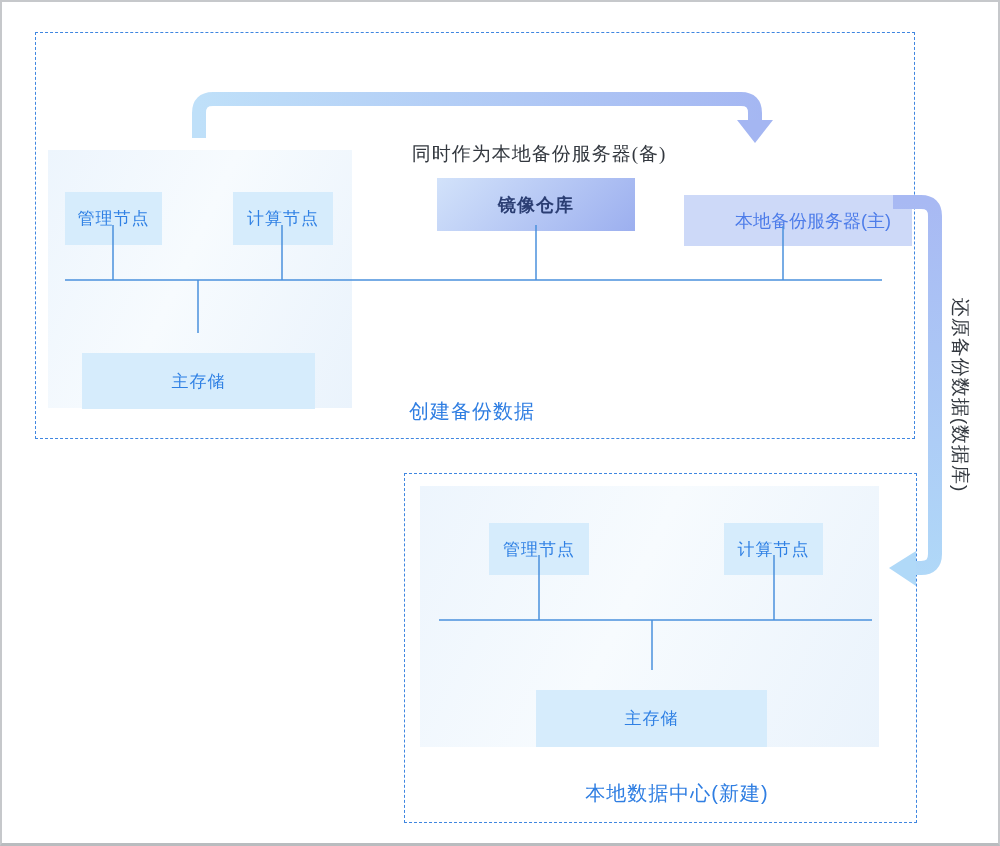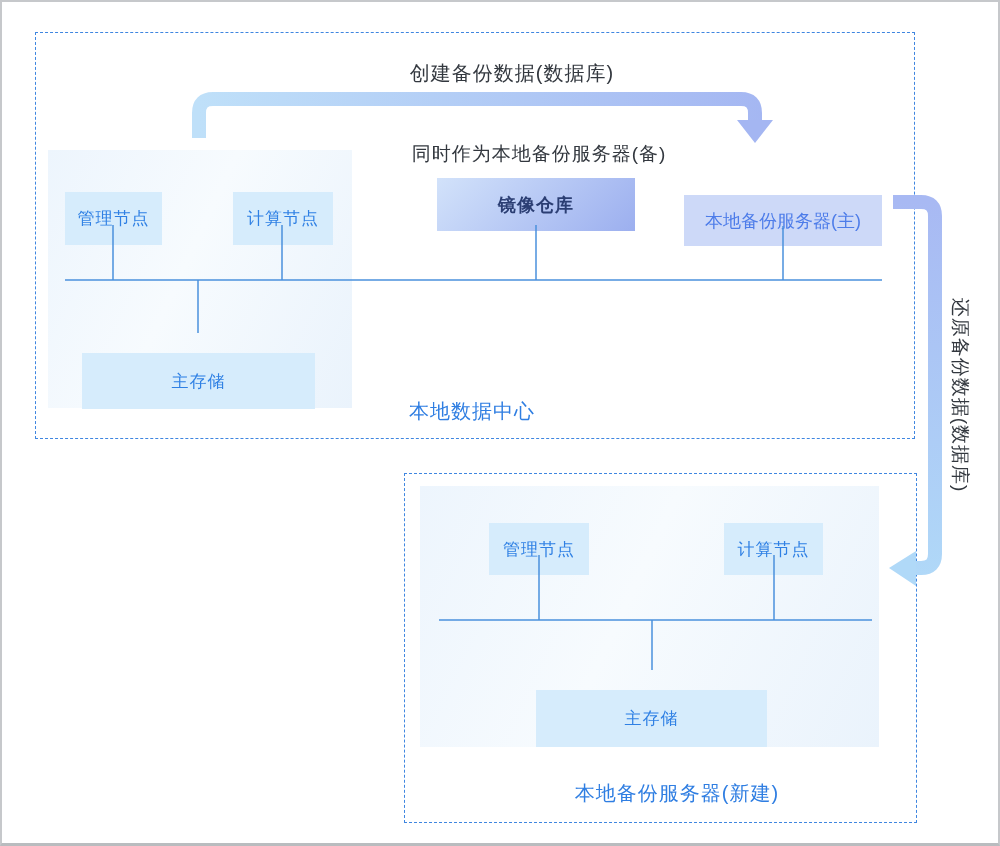--- a/index.html
+++ b/index.html
@@ -57,38 +57,39 @@
     background:linear-gradient(135deg,var(--mirror-grad-start) 0%,var(--mirror-grad-end) 100%);
     color:var(--mirror-text);
     font-weight:bold;
     font-size:18px;
   }
   .node--backup{
     background:var(--backup-bg);
     color:var(--backup-text);
     font-size:18px;
     letter-spacing:0;
+    padding-left:30px;
   }
   .dc-title{
     position:absolute;
     color:var(--dc-title-text);
     font-size:20px;
     text-align:center;
     z-index:3;
     letter-spacing:1px;
   }
   .annotation{
     position:absolute;
     color:var(--dark-text);
     font-size:20px;
     text-align:center;
     z-index:3;
     letter-spacing:1px;
   }
-  .annotation--note{font-size:19px;}
+  .annotation--note{font-size:19px;font-family:Liberation Serif, serif;}
   .annotation--vertical{
     width:220px;
     transform:rotate(90deg);
     transform-origin:center center;
     font-size:19px;
   }
   svg.overlay{
     position:absolute;left:0;top:0;
     z-index:5;
     pointer-events:none;
@@ -104,49 +105,48 @@
 </style>
 </head>
 <body>
 
 <div class="canvas">
 
   <div class="dashed-box" style="left:33px;top:30px;width:878px;height:405px;"></div>
 
   <div class="panel" style="left:46px;top:148px;width:304px;height:258px;"></div>
 
-  <div class="annotation" style="left:330px;top:58px;width:360px;">创建备份数据(数据库)</div>
 
   <div class="annotation annotation--note" style="left:357px;top:139px;width:360px;">同时作为本地备份服务器(备)</div>
 
   <div class="node" style="left:63px;top:170px;width:97px;height:53px;">管理节点</div>
 
   <div class="node" style="left:231px;top:170px;width:100px;height:53px;">计算节点</div>
 
   <div class="node node--mirror" style="left:435px;top:156px;width:198px;height:53px;">镜像仓库</div>
 
   <div class="node node--backup" style="left:682px;top:173px;width:198px;height:51px;">本地备份服务器(主)</div>
 
   <div class="node" style="left:80px;top:331px;width:233px;height:56px;">主存储</div>
 
-  <div class="dc-title" style="left:370px;top:396px;width:200px;">本地数据中心</div>
+  <div class="dc-title" style="left:370px;top:396px;width:200px;">创建备份数据</div>
 
   <div class="annotation annotation--vertical" style="left:848px;top:380px;">还原备份数据(数据库)</div>
 
   <div class="dashed-box" style="left:402px;top:471px;width:511px;height:348px;"></div>
 
   <div class="panel" style="left:418px;top:484px;width:459px;height:261px;"></div>
 
   <div class="node" style="left:487px;top:501px;width:100px;height:52px;">管理节点</div>
 
   <div class="node" style="left:722px;top:501px;width:99px;height:52px;">计算节点</div>
 
   <div class="node" style="left:534px;top:668px;width:231px;height:57px;">主存储</div>
 
-  <div class="dc-title" style="left:560px;top:778px;width:230px;">本地备份服务器(新建)</div>
+  <div class="dc-title" style="left:560px;top:778px;width:230px;">本地数据中心(新建)</div>
 
   <svg class="overlay" width="1000" height="846" viewBox="0 0 1000 846">
     <defs>
       <linearGradient id="g1" x1="197" y1="0" x2="771" y2="0" gradientUnits="userSpaceOnUse">
         <stop offset="0" class="g1s"></stop>
         <stop offset="1" class="g1e"></stop>
       </linearGradient>
       <linearGradient id="g2" x1="0" y1="199" x2="0" y2="585" gradientUnits="userSpaceOnUse">
         <stop offset="0" class="g2s"></stop>
         <stop offset="1" class="g2e"></stop>

